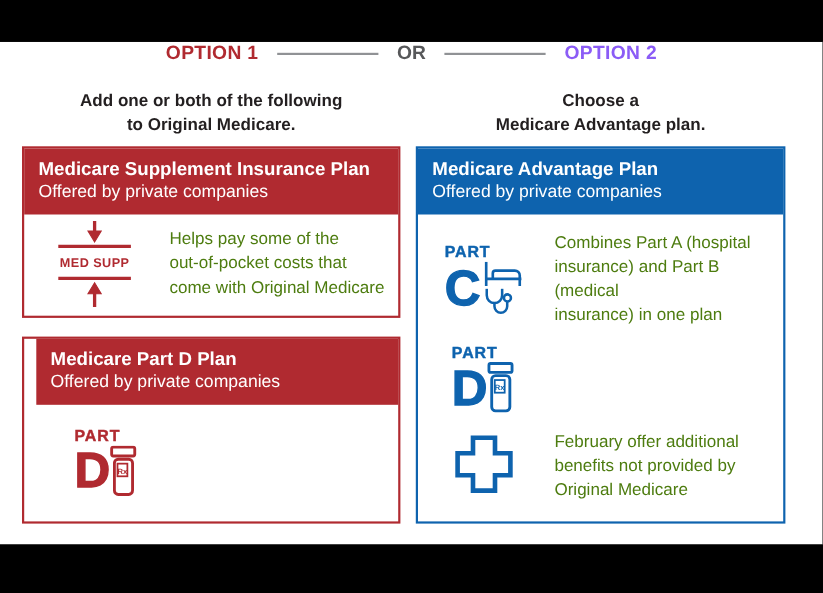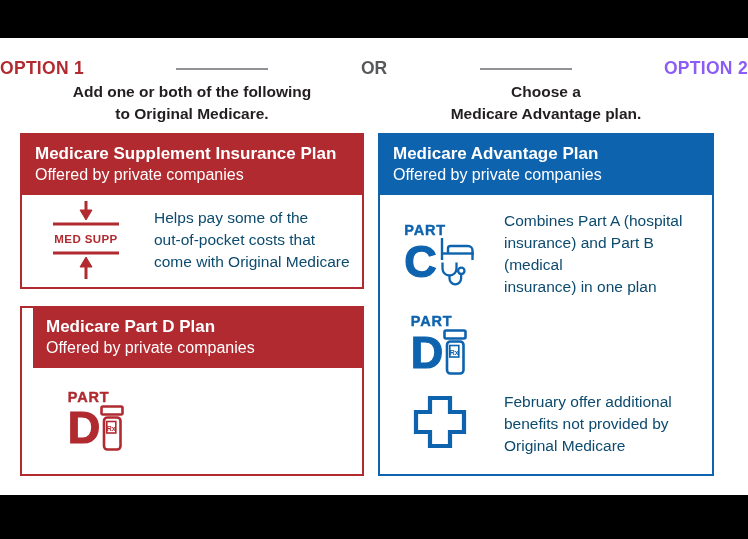--- a/index.html
+++ b/index.html
@@ -5,21 +5,21 @@
   * { margin:0; padding:0; box-sizing:border-box; }
   html,body { background:#000; }
   body { font-family:"Liberation Sans", sans-serif; color:#231F20; }
   .stage { position:relative; width:748px; height:539px; background:#000; overflow:hidden; }
   .bar { position:absolute; left:0; width:748px; background:#000; }
   .bar.top { top:0; height:38px; }
   .bar.bottom { top:495px; height:44px; }
   .canvas { position:absolute; left:0; top:38px; width:748px; height:457px; background:#fff; }
 
   
-  .option-row { position:absolute; left:0; top:20px; width:100%; display:flex; justify-content:space-between; align-items:center; gap:17px; }
+  .option-row { position:absolute; left:0; top:0; width:100%; display:flex; justify-content:center; align-items:center; gap:17px; }
   .opt-label { font-size:17.5px; font-weight:bold; letter-spacing:.3px; }
   .opt-1 { color:#B02A30; }
   .opt-2 { color:#8b5cf6; }
   .or-label { font-size:17.5px; font-weight:bold; color:#57585A; }
   .hline { display:inline-block; width:92px; height:2px; background:#909295; }
 
   .subtitle { position:absolute; top:43px; text-align:center; font-weight:bold; font-size:15.5px; line-height:1.45; white-space:pre-line; color:#231F20; }
   .subtitle.left { left:20px; width:344px; }
   .subtitle.right { left:378px; width:336px; }
 
@@ -37,21 +37,21 @@
   .box-title { font-size:17px; font-weight:bold; line-height:1.3; }
   .box-sub { font-size:16px; line-height:1.25; }
 
   .box-body { display:flex; align-items:center; gap:28px; padding-left:24px; }
   .box1 .box-body { height:90px; }
   .box2 .box-body { height:104px; }
   .box3-body { display:flex; flex-direction:column; justify-content:space-evenly; height:277px; padding-left:20px; }
   .blue-row { display:flex; align-items:center; gap:24px; }
 
   .icon-cell { width:80px; display:flex; justify-content:center; flex:none; }
-  .body-text { font-size:15.5px; line-height:1.42; white-space:pre-line; color:#0c4a6e; }
+  .body-text { font-size:15.5px; line-height:1.42; white-space:pre-line; color:#4d7c0f; }
 
   
   .part-block { display:flex; flex-direction:column; align-items:flex-start; }
   .part-word { font-size:14.5px; font-weight:bold; letter-spacing:.8px; -webkit-text-stroke:.4px currentColor; }
   .part-row { display:flex; align-items:center; }
   .part-letter { font-size:45px; font-weight:bold; line-height:.88; -webkit-text-stroke:1.2px currentColor; letter-spacing:-1px; }
   .red-ink { color:#B02A30; }
   .blue-ink { color:#0E63AE; }
   .cstack { display:flex; flex-direction:column; gap:1px; margin-left:3px; }
 </style>

